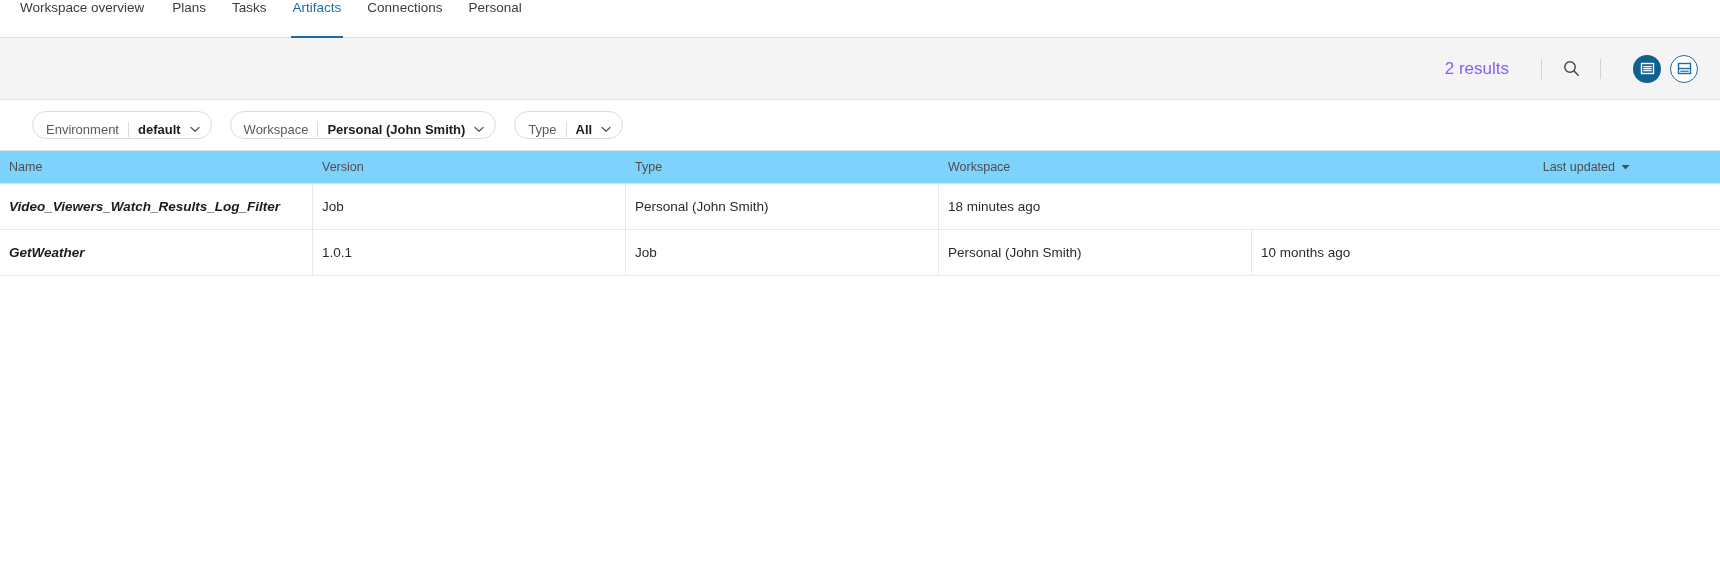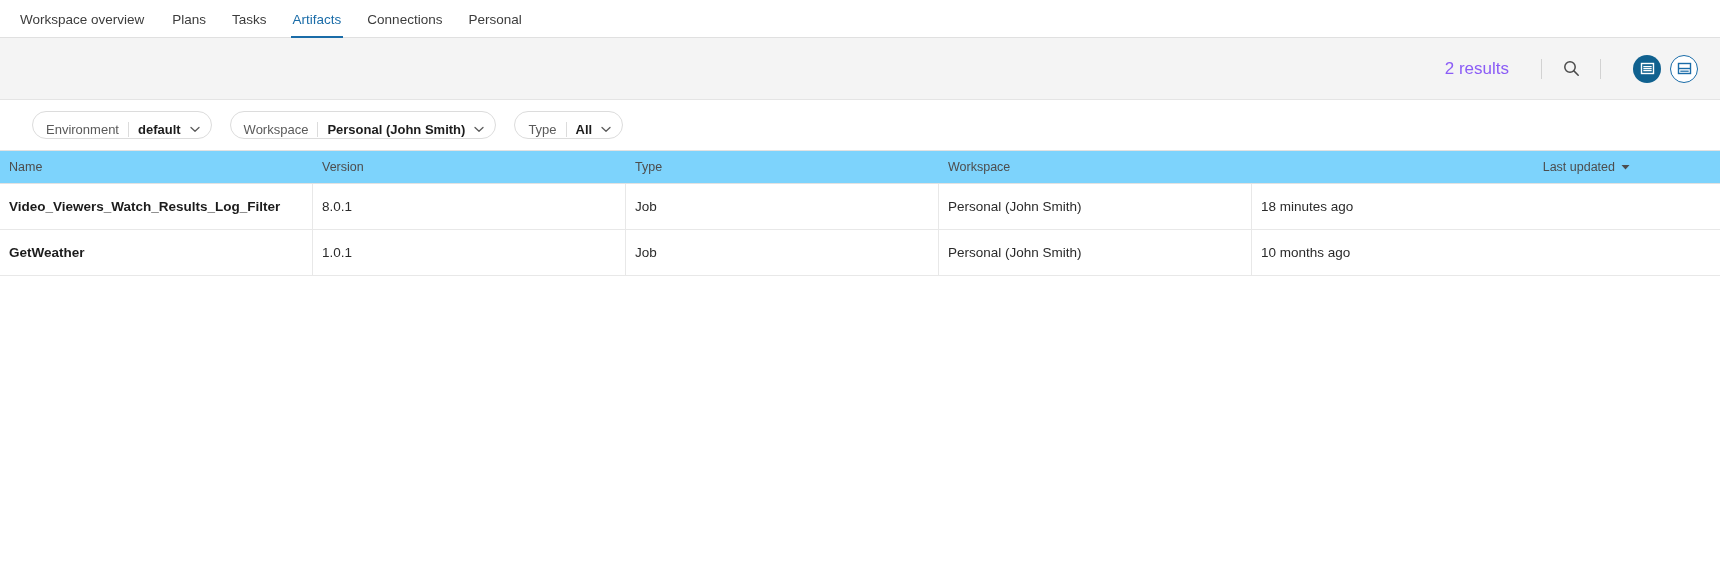--- a/index.html
+++ b/index.html
@@ -17,21 +17,20 @@
     height: 38px;
     background: #ffffff;
     border-bottom: 1px solid #e0e0e0;
     display: flex;
     align-items: stretch;
     padding-left: 20px;
     position: relative;
   }
   .navtab {
     display: flex;
-    align-items: center;
     font-size: 13.5px;
     color: #3c3c3c;
     padding: 0 13px;
     height: 38px;
     position: relative;
     cursor: pointer;
     white-space: nowrap;
   }
   .navtab:first-child { padding-left: 0; padding-right: 15px; }
   .navtab.active { color: #1a6ca8; }
@@ -135,21 +134,21 @@
     color: #2b2b2b;
     padding-left: 9px;
     height: 46px;
     display: flex;
     align-items: center;
     border-right: 1px solid #e8e8e8;
     overflow: hidden;
     white-space: nowrap;
   }
   .td:last-child { border-right: none; }
-  .td.name { font-weight: bold; color: #1c1c1c; }
+  .td.name { font-weight: bold; color: #1c1c1c; font-style: italic; }
 
   
   .c-name { width: 313px; }
   .c-version { width: 313px; }
   .c-type { width: 313px; }
   .c-workspace { width: 313px; }
   .c-updated { width: 468px; }
   .th.c-updated { justify-content: flex-end; padding-right: 90px; }
   .td.c-updated { border-right: none; }
 
@@ -263,21 +262,20 @@
         <span class="sort-caret">
           <svg width="9" height="6" viewBox="0 0 9 6">
               <polygon points="0.5,1 8.5,1 4.5,5.4" fill="#4d4d4d"></polygon>
             </svg>
         </span>
       </div>
     </div>
 
     <div class="row">
       <div class="td name c-name">Video_Viewers_Watch_Results_Log_Filter</div>
-      <div class="td c-version">8.0.1</div>
       <div class="td c-type">Job</div>
       <div class="td c-workspace">Personal (John Smith)</div>
       <div class="td c-updated">18 minutes ago</div>
     </div>
 
     <div class="row">
       <div class="td name c-name">GetWeather</div>
       <div class="td c-version">1.0.1</div>
       <div class="td c-type">Job</div>
       <div class="td c-workspace">Personal (John Smith)</div>

